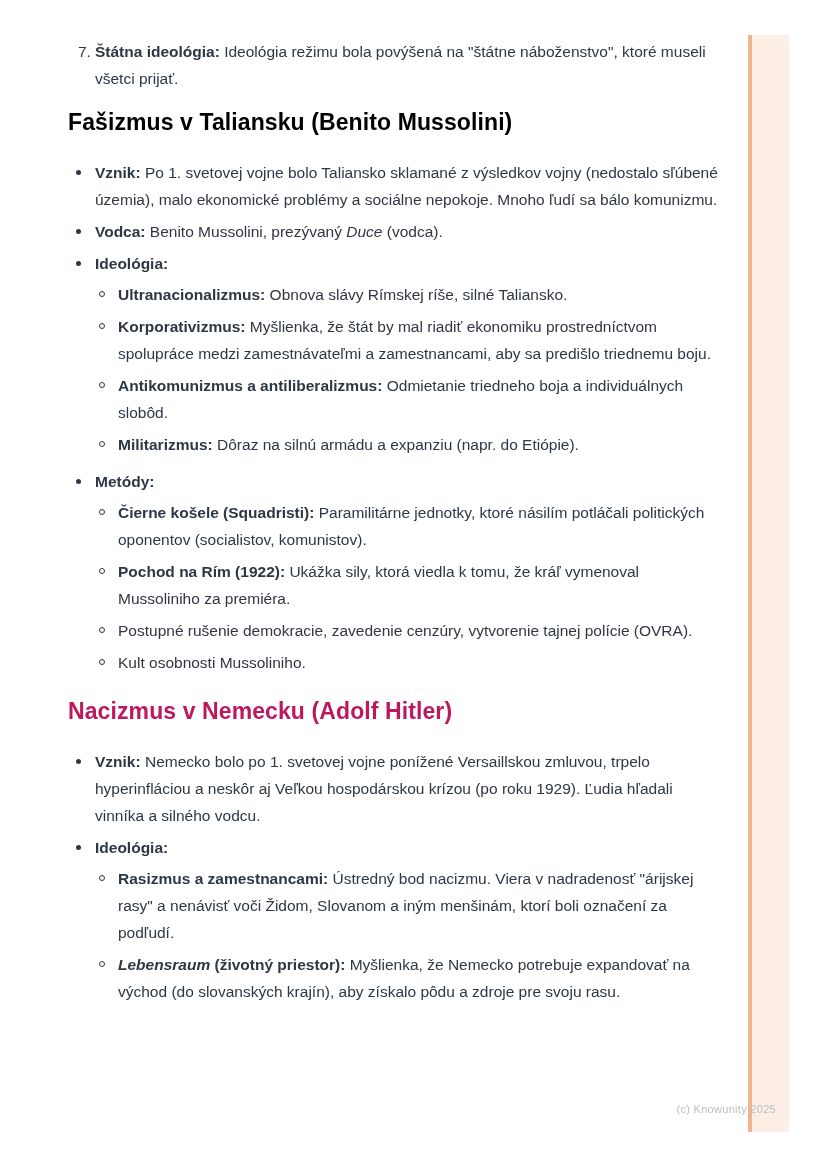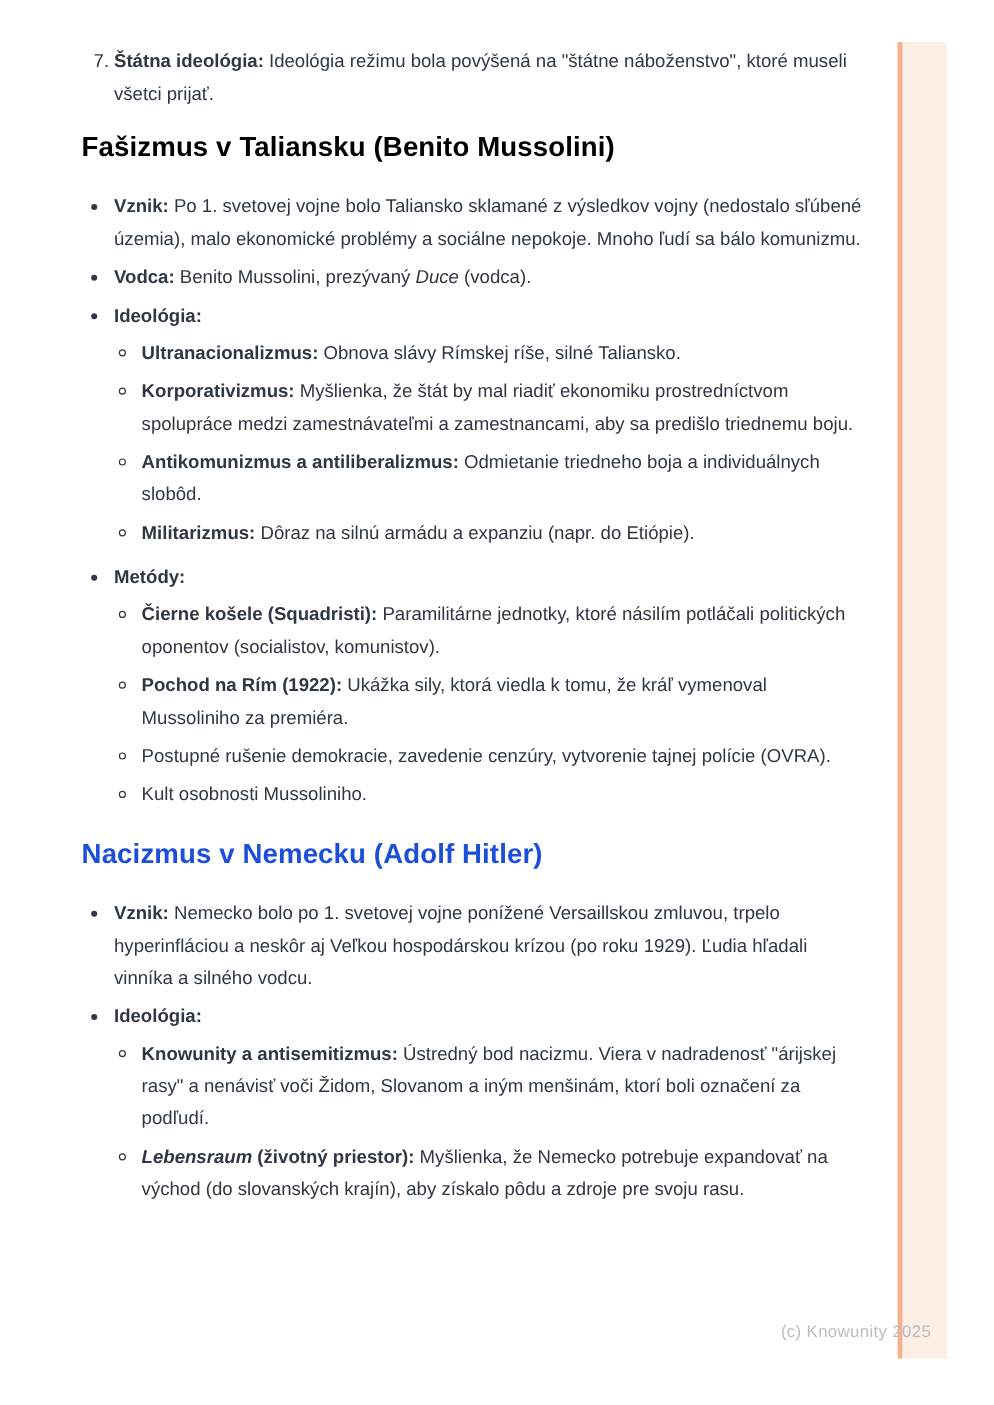--- a/index.html
+++ b/index.html
@@ -32,21 +32,21 @@
     background:#2e3744; margin:11px 14px 0 8px;
   }
   .item.sub > .marker {
     flex:0 0 6px; width:6px; height:6px; background:transparent;
     border:1.5px solid #2e3744; margin:10px 13px 0 4px;
   }
   .body { flex:1; }
   .children { margin-top:4px; }
   .watermark {
     position:absolute; top:1103px; right:52px;
-    font-size:14px; line-height:12px; color:#b9bdc2;
+    font-size:11px; line-height:12px; color:#b9bdc2;
     letter-spacing:0.3px; z-index:3;
   }
 </style>
 </head>
 <body>
 
 <div class="page" style="color: rgb(46, 55, 68);">
   <div class="stripe" style="background: rgb(253, 238, 229); border-left-color: rgb(242, 178, 142);"></div>
 
   <div class="content">
@@ -130,37 +130,37 @@
                     <div class="body">
                       <div class="text"><span>Kult osobnosti Mussoliniho.</span></div>
                     </div>
                   </div>
                 </div>
               </div>
             </div>
           </div>
         </section>
         <section>
-          <h2 class="section-title" style="color: #1d4ed8;">Nacizmus v Nemecku (Adolf Hitler)</h2>
+          <h2 class="section-title" style="color: #be185d;">Nacizmus v Nemecku (Adolf Hitler)</h2>
           <div class="list">
             <div class="item">
               <span class="marker"></span>
               <div class="body">
                 <div class="text"><span class="b">Vznik:</span><span> Nemecko bolo po 1. svetovej vojne ponížené Versaillskou zmluvou, trpelo hyperinfláciou a neskôr aj Veľkou hospodárskou krízou (po roku 1929). Ľudia hľadali vinníka a silného vodcu.</span></div>
               </div>
             </div>
             <div class="item">
               <span class="marker"></span>
               <div class="body">
                 <div class="text"><span class="b">Ideológia:</span></div>
                 <div class="children">
                   <div class="item sub">
                     <span class="marker"></span>
                     <div class="body">
-                      <div class="text"><span class="b">Knowunity a antisemitizmus:</span><span> Ústredný bod nacizmu. Viera v nadradenosť "árijskej rasy" a nenávisť voči Židom, Slovanom a iným menšinám, ktorí boli označení za podľudí.</span></div>
+                      <div class="text"><span class="b">Rasizmus a zamestnancami:</span><span> Ústredný bod nacizmu. Viera v nadradenosť "árijskej rasy" a nenávisť voči Židom, Slovanom a iným menšinám, ktorí boli označení za podľudí.</span></div>
                     </div>
                   </div>
                   <div class="item sub">
                     <span class="marker"></span>
                     <div class="body">
                       <div class="text"><span class="b i">Lebensraum</span><span class="b"> (životný priestor):</span><span> Myšlienka, že Nemecko potrebuje expandovať na východ (do slovanských krajín), aby získalo pôdu a zdroje pre svoju rasu.</span></div>
                     </div>
                   </div>
                 </div>
               </div>

